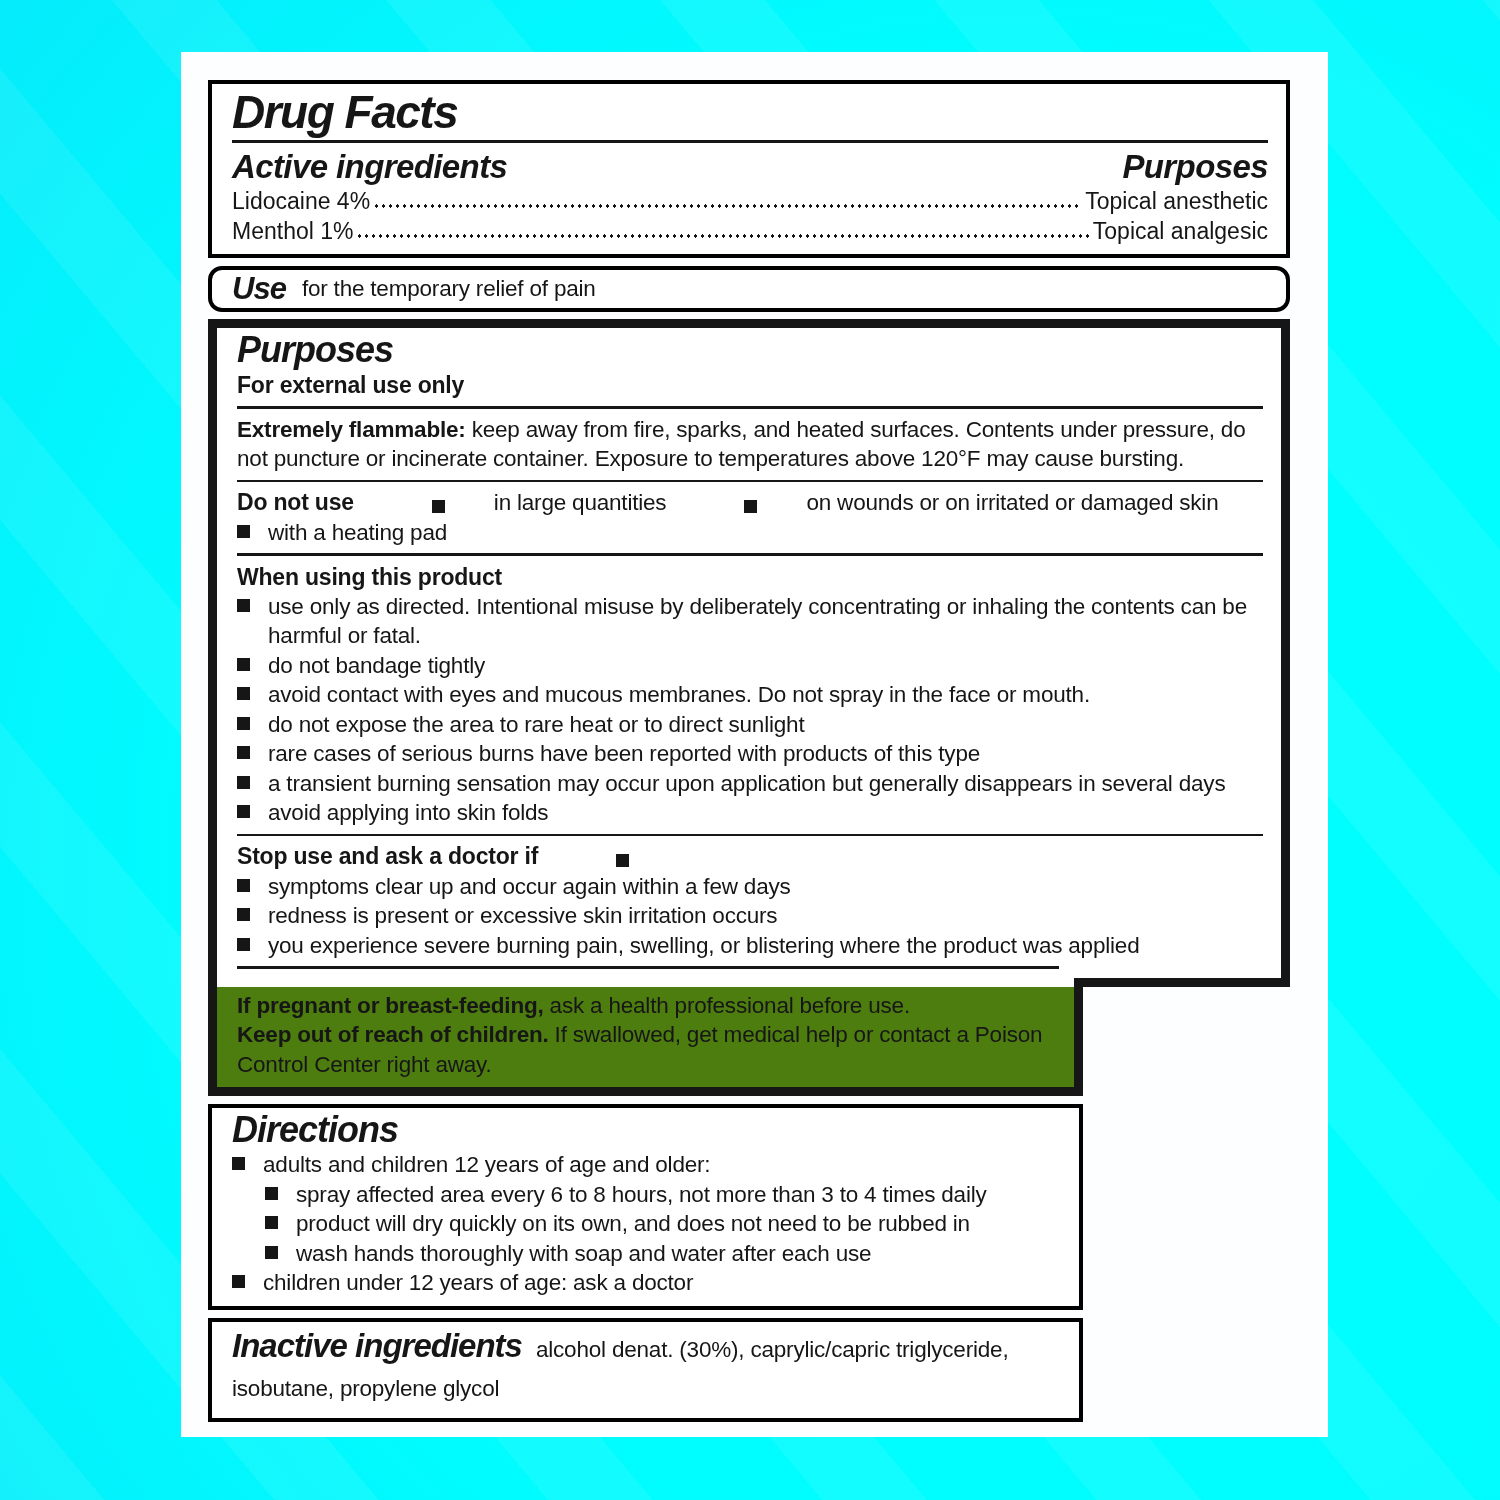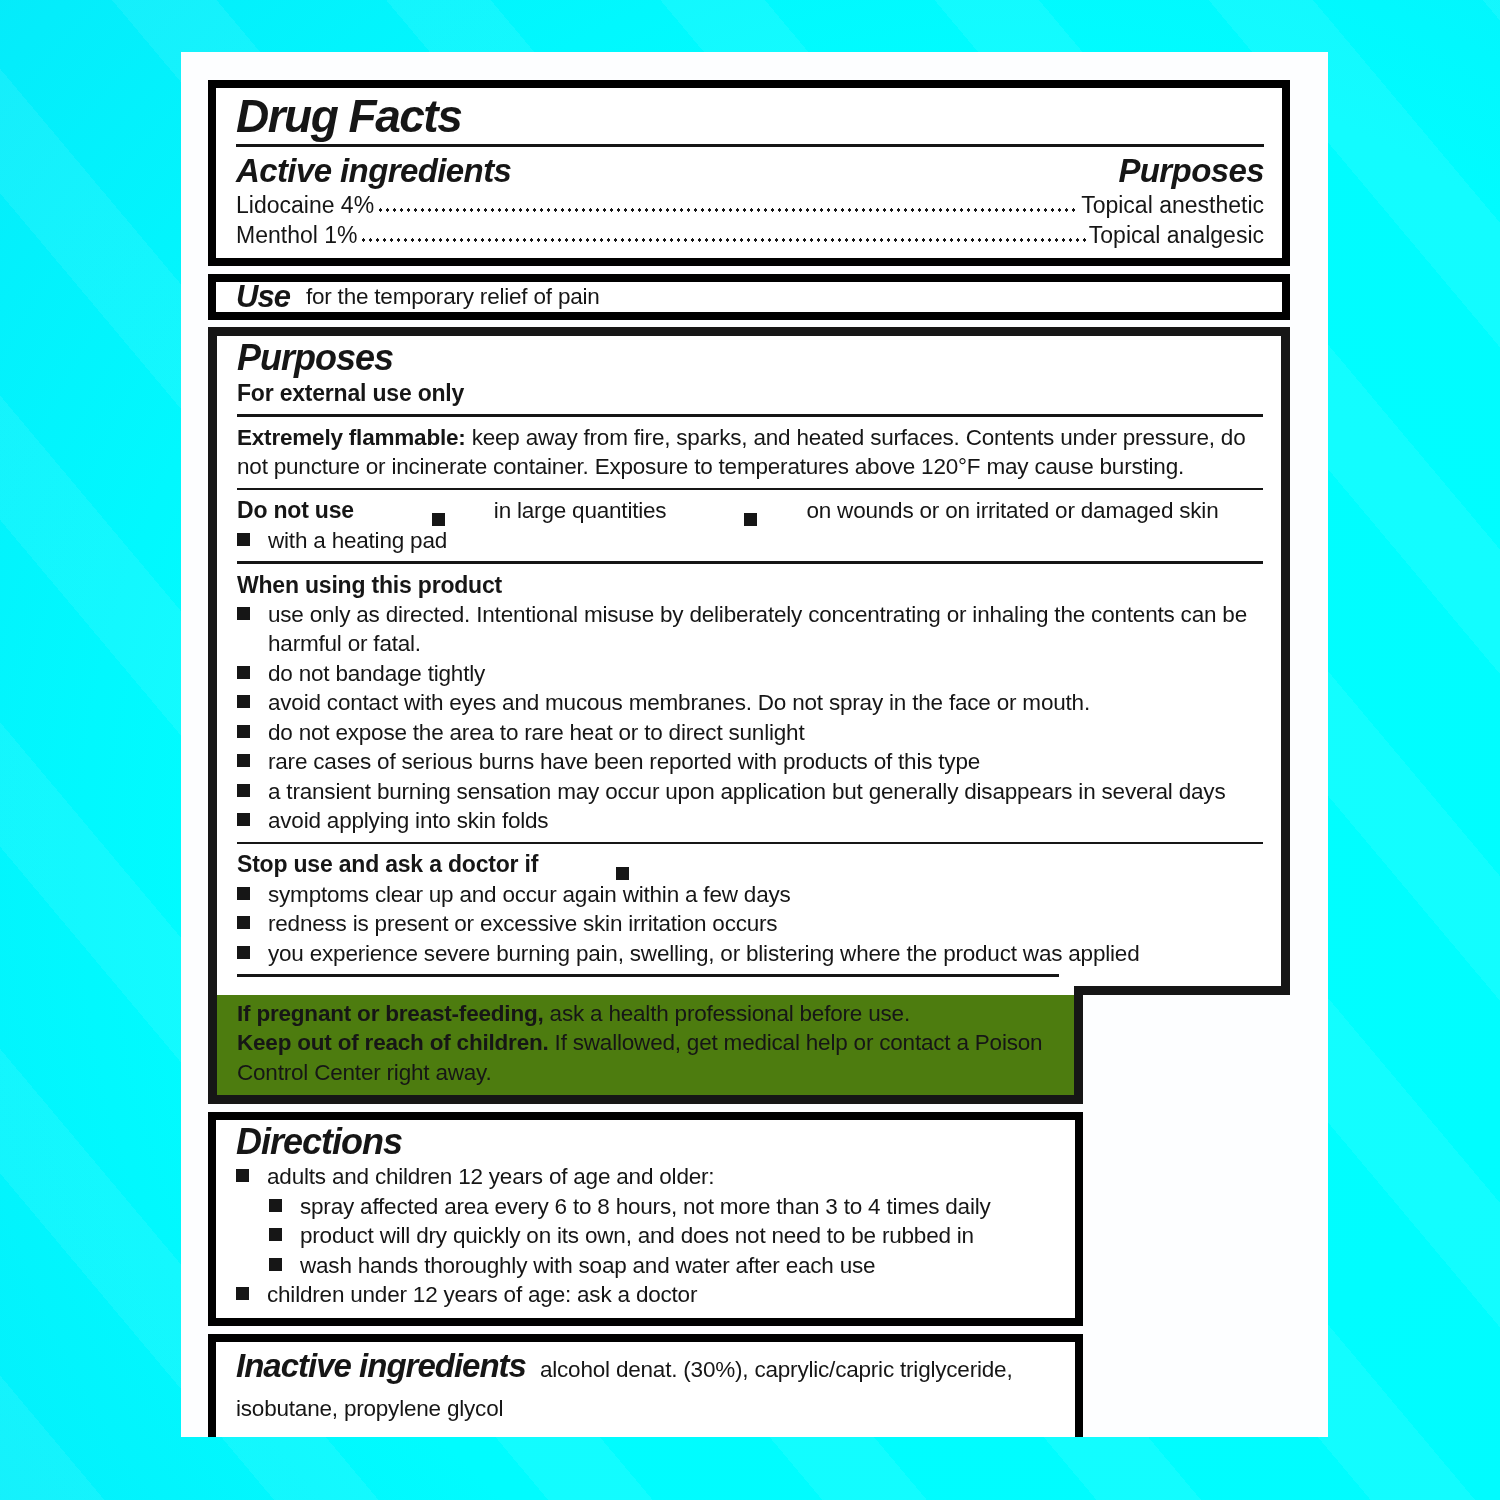--- a/index.html
+++ b/index.html
@@ -13,50 +13,50 @@
     background:radial-gradient(135% 135% at 68% 58%, #00ffff 0%, #00fcff 40%, #05e9fa 70%, #16c3ea 100%);
   }
   .streaks{
     position:absolute;inset:0;
     background:repeating-linear-gradient(50deg, rgba(255,255,255,0.07) 0 80px, rgba(255,255,255,0) 80px 210px);
   }
   .page{
     position:absolute;left:181px;top:52px;width:1147px;height:1385px;
     background:#fdfeff;box-sizing:border-box;padding:28px 0 0 27px;overflow:hidden;
   }
-  .box{box-sizing:border-box;border:8px solid #000000;background:#fff;}
+  .box{box-sizing:border-box;border:4px solid #000000;background:#fff;}
   .wfull{width:1082px;}
   .wnarrow{width:875px;}
 
   
   .facts-box{padding:4px 18px 8px 20px;margin-bottom:8px;}
   .h-title{font-style:italic;font-weight:700;font-size:46px;line-height:48px;letter-spacing:-1.5px;}
   .title-rule{height:3px;background:#161616;margin:4px 0 5px;}
   .ai-row{display:flex;justify-content:space-between;align-items:flex-end;
           font-style:italic;font-weight:700;font-size:33px;line-height:38px;letter-spacing:-0.6px;}
   .leader-row{display:flex;align-items:baseline;font-size:23px;line-height:30px;}
   .dots{flex:1 1 auto;margin:0 3px;align-self:stretch;
         background-image:radial-gradient(circle, #161616 1.5px, rgba(0,0,0,0) 1.8px);
         background-size:7px 10px;background-repeat:repeat-x;background-position:0 calc(100% - 5px);}
 
   
-  .use-box{height:46px;display:flex;align-items:center;gap:16px;padding:0 20px;margin-bottom:7px;}
+  .use-box{height:46px;display:flex;align-items:center;gap:16px;padding:0 20px;margin-bottom:7px;border-radius:14px;}
   .h-use{font-style:italic;font-weight:700;font-size:31px;letter-spacing:-1px;}
 
   
   .body,.para,.b-item,.inline-row{font-size:22.5px;line-height:29.5px;letter-spacing:-0.2px;}
   .para{margin:0;}
   .lead{font-weight:700;font-size:23px;line-height:30px;letter-spacing:-0.2px;}
   .h-sec{font-style:italic;font-weight:700;font-size:36px;line-height:40px;letter-spacing:-1px;}
   .divider{height:2.5px;background:#161616;margin:6px 0;}
   .sq{display:inline-block;width:13px;height:13px;background:#161616;flex:0 0 13px;margin:8px 9px 0 38px;}
   .b-item{position:relative;padding-left:31px;}
   .b-item .bsq{position:absolute;left:0;top:7px;width:13px;height:13px;background:#161616;}
   .b-item.sub{margin-left:33px;}
-  .inline-row{display:flex;align-items:flex-end;gap:40px;}
+  .inline-row{display:flex;align-items:center;gap:40px;}
   .inline-row b{font-size:23px;white-space:nowrap;}
 
   
   .lbox{width:1082px;position:relative;margin-bottom:8px;}
   .lwide{box-sizing:border-box;width:1082px;border:9px solid #161616;border-bottom:0;background:#fff;
          padding:2px 18px 5px 20px;}
   .ndiv{width:822px;margin-bottom:4px;}
   .cap-row{position:relative;width:1082px;height:9px;background:#fff;}
   .capL{position:absolute;left:0;top:0;bottom:0;width:9px;background:#161616;}
   .capR{position:absolute;left:866px;right:0;top:0;bottom:0;background:#161616;}

